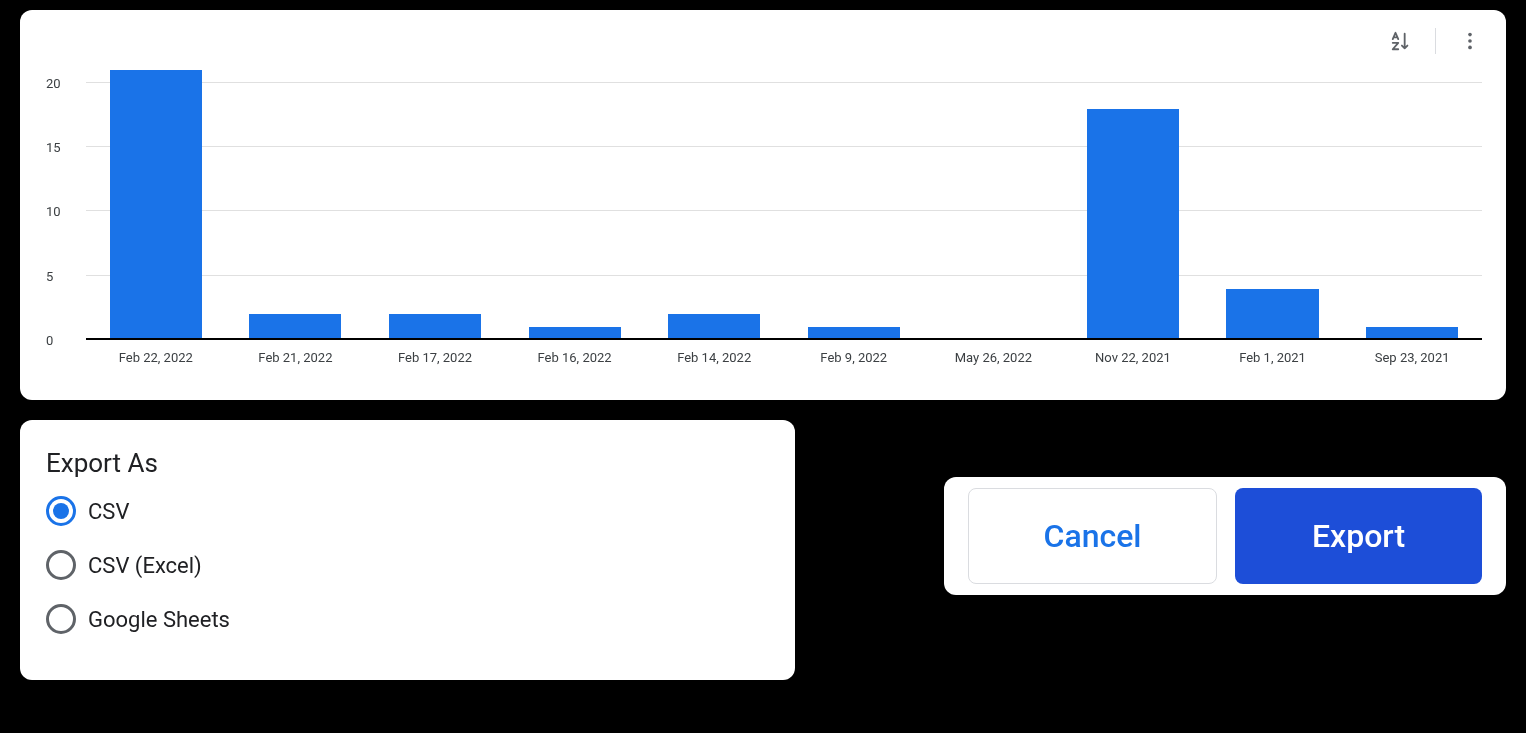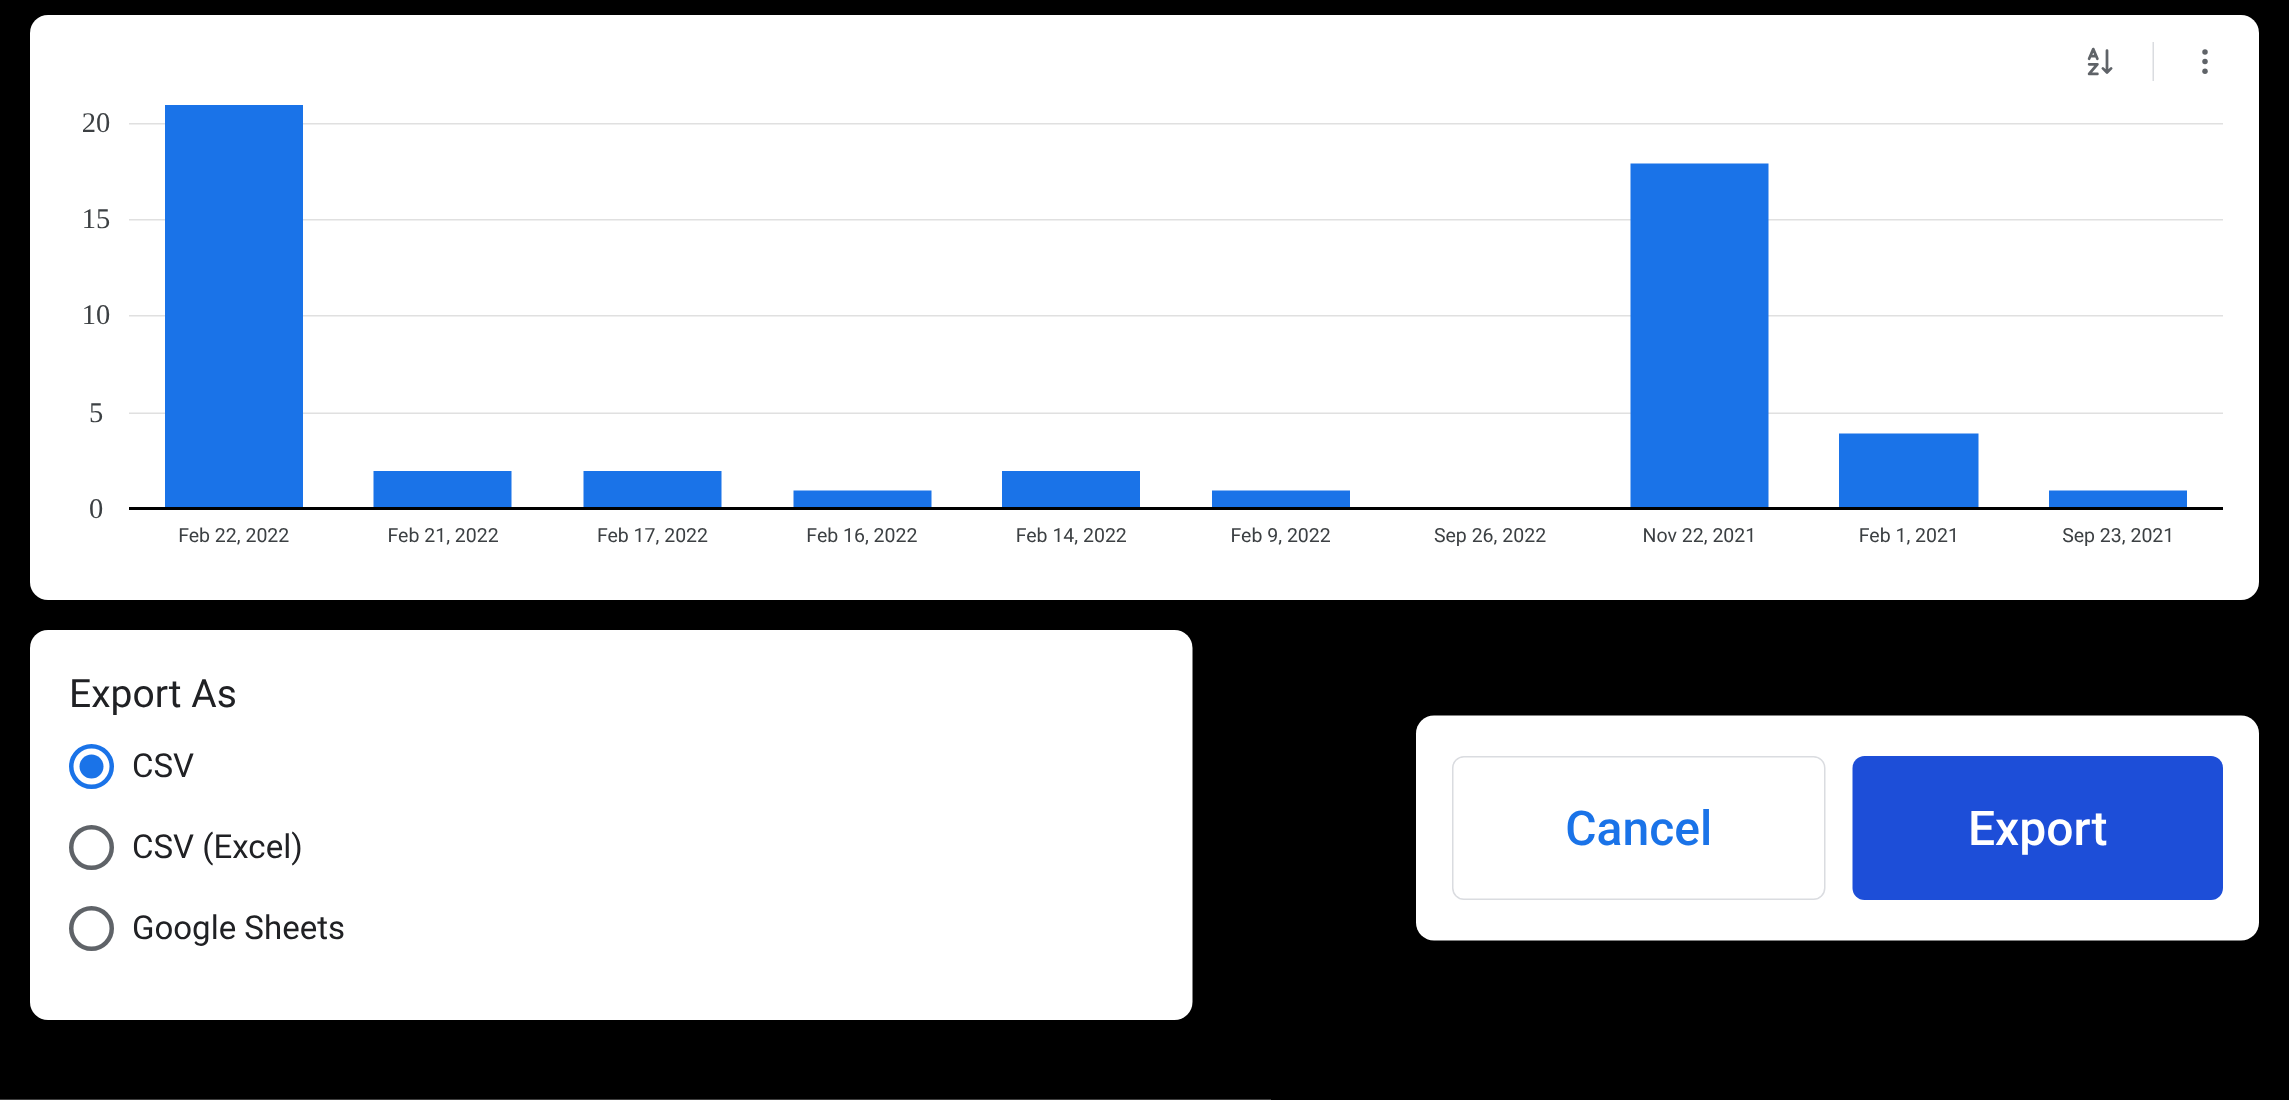--- a/index.html
+++ b/index.html
@@ -65,25 +65,24 @@
     position: absolute;
     left: -40px;
     top: 0;
     bottom: 0;
     width: 36px;
   }
   .y-tick {
     position: absolute;
     right: 0;
     transform: translateY(50%);
-    font-size: 19px;
+    font-size: 13px;
     color: #3c4043;
-    text-align: center;
+    text-align: left;
     width: 36px;
-    font-family: Liberation Serif, serif;
   }
   #grid {
     position: absolute;
     left: 0; right: 0; top: 0; bottom: 0;
   }
   .gridline {
     position: absolute;
     left: 0; right: 0;
     height: 1px;
     background: #e0e0e0;
@@ -170,21 +169,21 @@
     font-size: 22px;
     color: #202124;
   }
 
   
   #actions-card {
     position: absolute;
     left: 944px;
     top: 477px;
     width: 562px;
-    height: 150px;
+    height: 118px;
     display: flex;
     align-items: center;
     justify-content: flex-end;
     gap: 18px;
     padding: 0 24px;
   }
   .btn {
     flex: 1 1 0;
     height: 96px;
     border-radius: 8px;
@@ -267,21 +266,21 @@
         <div class="bar-slot">
           <div class="bar" title="Feb 14, 2022: 2" style="height: 9.52381%;"></div>
           <div class="x-label">Feb 14, 2022</div>
         </div>
         <div class="bar-slot">
           <div class="bar" title="Feb 9, 2022: 1" style="height: 4.7619%;"></div>
           <div class="x-label">Feb 9, 2022</div>
         </div>
         <div class="bar-slot">
           <div class="bar" title="Jan 26, 2022: 0" style="height: 0%;"></div>
-          <div class="x-label">Sep 26, 2022</div>
+          <div class="x-label">May 26, 2022</div>
         </div>
         <div class="bar-slot">
           <div class="bar" title="Nov 22, 2021: 18" style="height: 85.7143%;"></div>
           <div class="x-label">Nov 22, 2021</div>
         </div>
         <div class="bar-slot">
           <div class="bar" title="Nov 1, 2021: 4" style="height: 19.0476%;"></div>
           <div class="x-label">Feb 1, 2021</div>
         </div>
         <div class="bar-slot">

